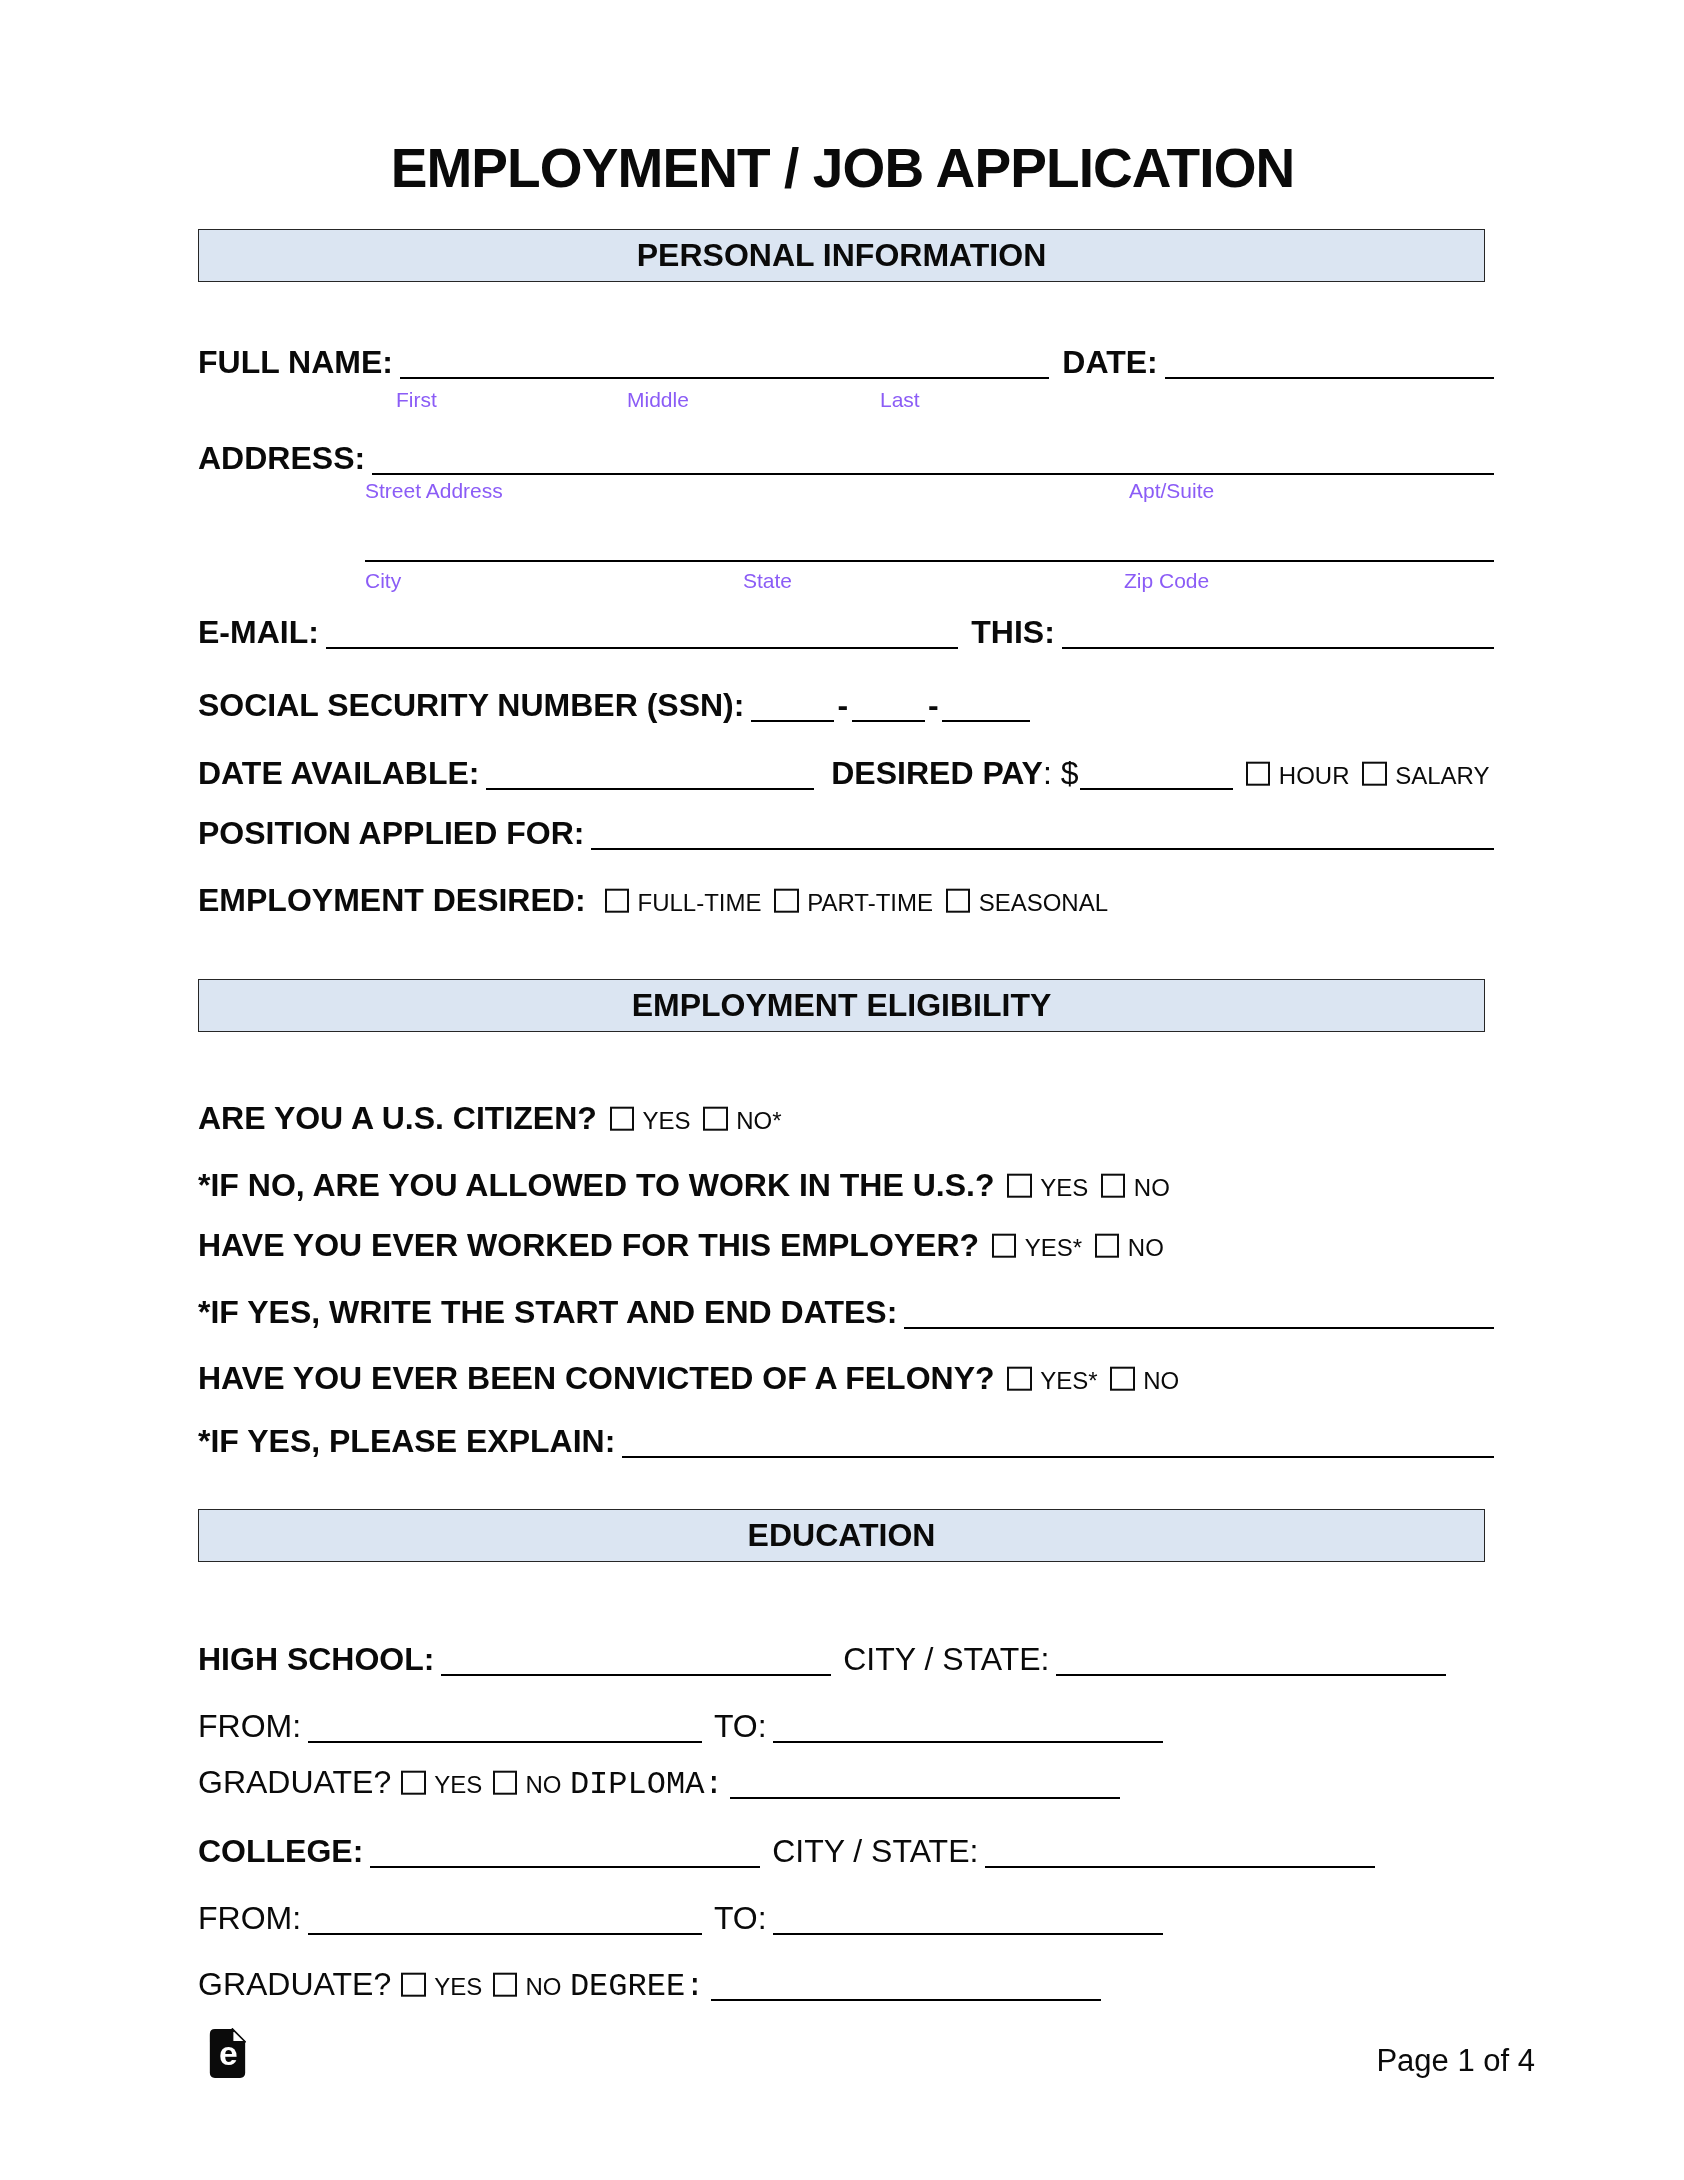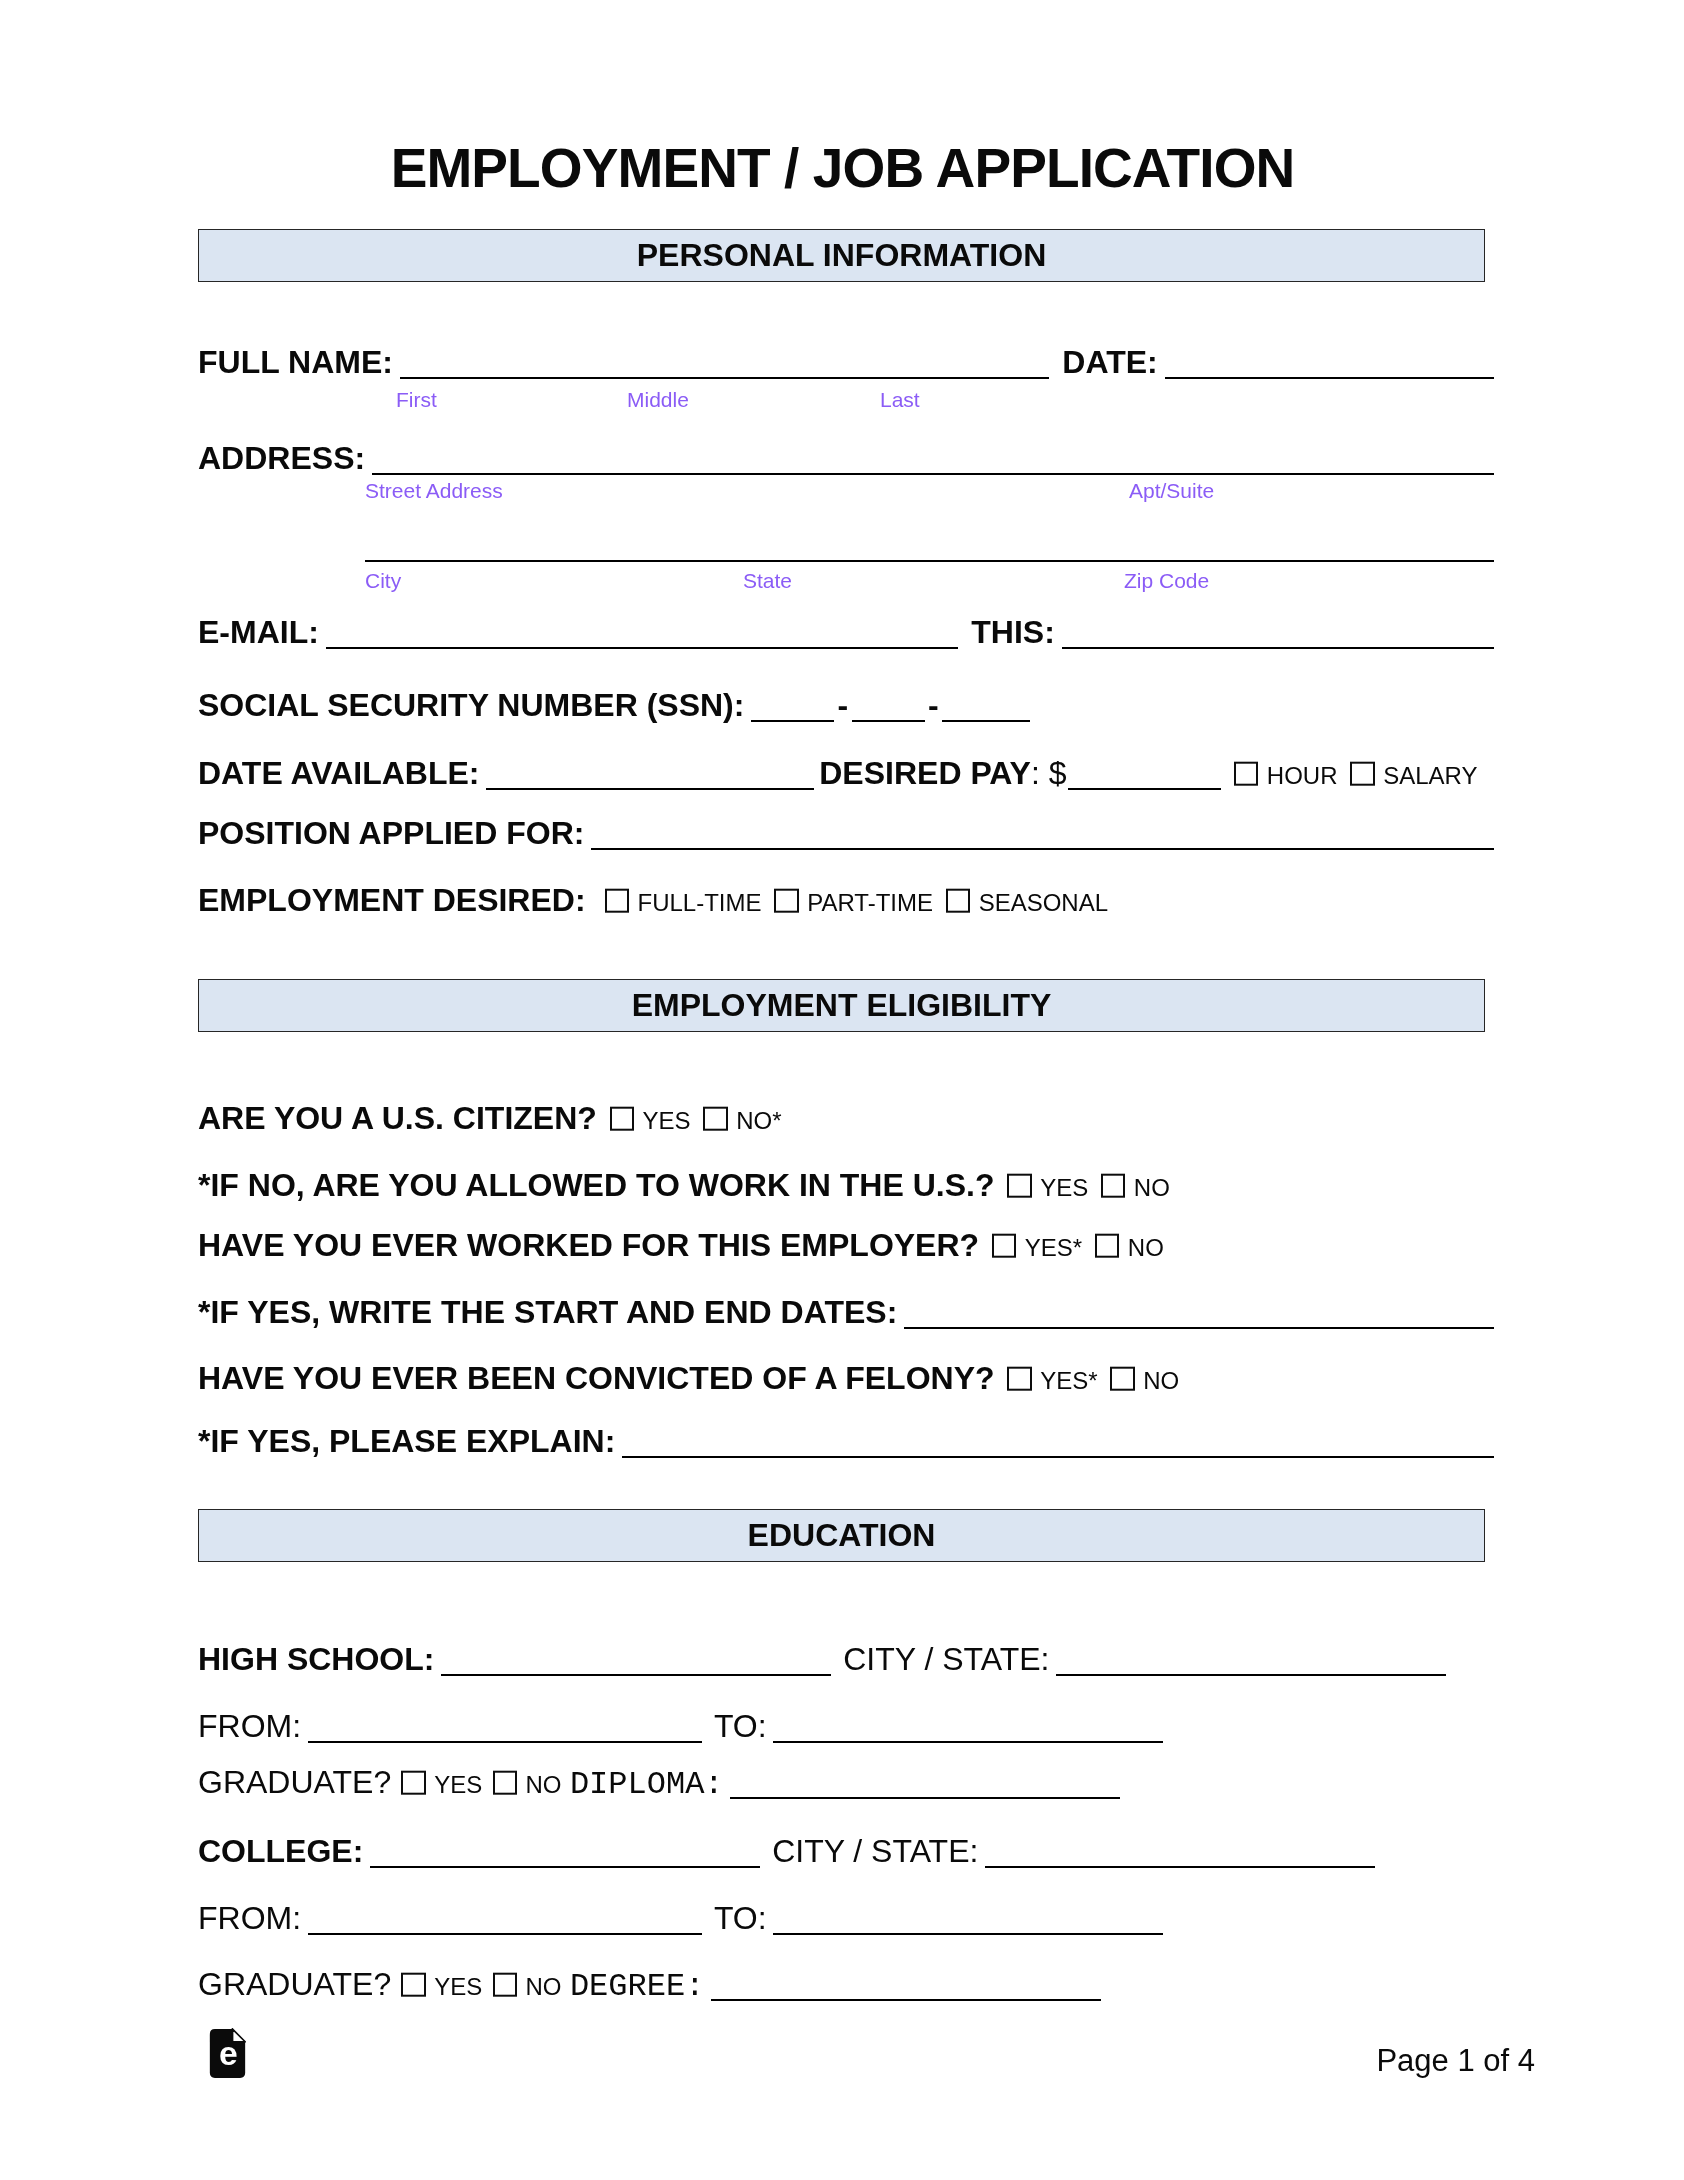--- a/index.html
+++ b/index.html
@@ -42,21 +42,21 @@
   }
   .cblbl{font-size:24px;font-weight:normal;}
   .subrow{position:absolute;left:0;top:0;width:100%;height:0;}
   .sub{position:absolute;font-size:21px;color:#8b5cf6;}
   .line-abs{position:absolute;height:0;border-bottom:2.6px solid #000;}
   .footer-page{
     position:absolute;top:2043px;right:150px;
     font-size:31px;font-weight:normal;
   }
   .logo{position:absolute;left:209px;top:2028px;width:37px;height:51px;}
-  .gap10{margin-left:8.5px;font-family:Liberation Mono, monospace;} .gap14{margin-left:12px;} .gap16{margin-left:13.6px;} .gap20{margin-left:5px;}
+  .gap10{margin-left:8.5px;font-family:Liberation Mono, monospace;} .gap14{margin-left:12px;} .gap16{margin-left:13.6px;} .gap20{margin-left:17px;}
   .dash{font-weight:bold;margin-left:3.4px;margin-right:3.4px;}
 </style>
 </head>
 <body>
 
 <div class="page">
 
   <div class="title">EMPLOYMENT / JOB APPLICATION</div>
 
   <div class="sechdr" style="top:229px">PERSONAL INFORMATION</div>

